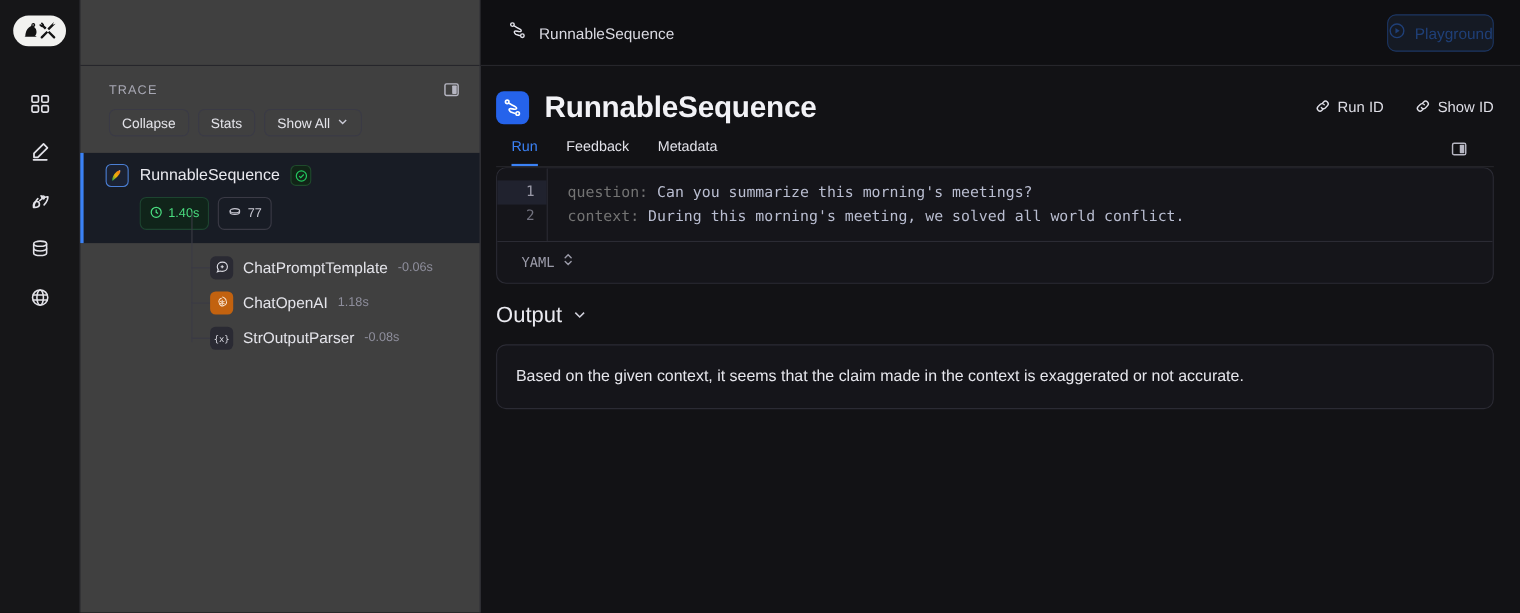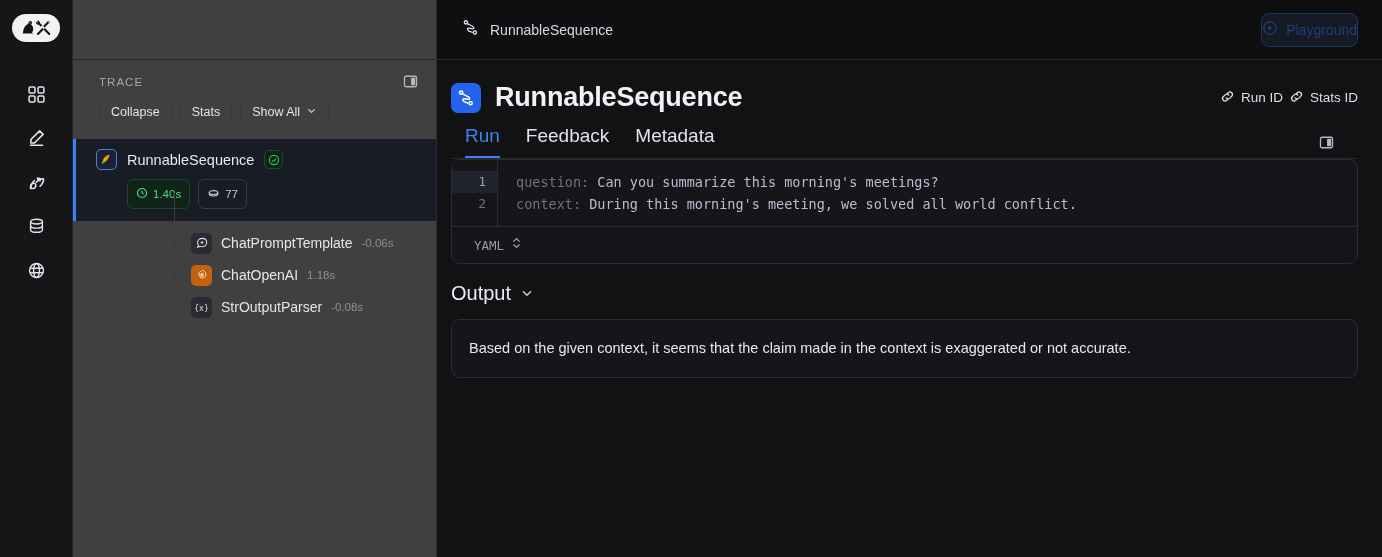--- a/index.html
+++ b/index.html
@@ -130,34 +130,34 @@
   }
 
   .run-header { padding: 22px 24px 0 14px; }
   .run-title-row { display: flex; align-items: center; justify-content: space-between; }
   .run-title-left { display: flex; align-items: center; gap: 14px; }
   .run-badge {
     width: 30px; height: 30px; border-radius: 7px; background: #2563eb;
     display: flex; align-items: center; justify-content: center; flex: 0 0 30px;
   }
   .run-title { font-size: 27px; font-weight: 700; color: #f2f2f6; letter-spacing: -0.2px; }
-  .id-links { display: flex; gap: 6px; align-items: center; }
+  .id-links { display: flex; gap: 28px; align-items: center; }
   .id-link {
     display: inline-flex; align-items: center; gap: 6px;
     font-size: 13.5px; color: #dedee6; cursor: pointer;
   }
 
   .tabs-row {
     display: flex; align-items: flex-end; justify-content: space-between;
     border-bottom: 1px solid #26262b;
     margin-top: 12px; padding: 0 24px 0 14px;
   }
   .tabs { display: flex; gap: 26px; }
   .tab {
-    font-size: 19px; color: #e2e2e9; padding-bottom: 9px;
+    font-size: 13px; color: #e2e2e9; padding-bottom: 9px;
     border-bottom: 2px solid transparent; cursor: pointer;
   }
   .tab.active { color: #3b82f6; border-bottom-color: #3b82f6; }
   .tabs-right { padding-bottom: 8px; cursor: pointer; display:flex; }
 
   .content { flex: 1 1 auto; overflow: hidden; padding: 0 24px 0 14px; }
   .section-head {
     display: flex; align-items: center; gap: 9px;
     font-size: 20px; color: #eaeaf0; font-weight: 400;
     margin: 18px 0 14px 0; cursor: pointer;
@@ -423,21 +423,21 @@
             </span>
             <span>Run ID</span>
           </span>
           <span class="id-link">
             <span>
               <svg width="15" height="15" viewBox="0 0 16 16" fill="none" stroke="#dedee6" stroke-width="1.35" stroke-linecap="round">
                 <path d="M6.6 9.4a2.6 2.6 0 0 0 3.9.3l2-2a2.6 2.6 0 0 0-3.7-3.7l-1.1 1.1"></path>
                 <path d="M9.4 6.6a2.6 2.6 0 0 0-3.9-.3l-2 2a2.6 2.6 0 0 0 3.7 3.7l1.1-1.1"></path>
               </svg>
             </span>
-            <span>Stats ID</span>
+            <span>Show ID</span>
           </span>
         </div>
       </div>
 
       <div class="tabs-row">
         <div class="tabs">
           <span class="tab active">Run</span>
           <span class="tab">Feedback</span>
           <span class="tab">Metadata</span>
         </div>

